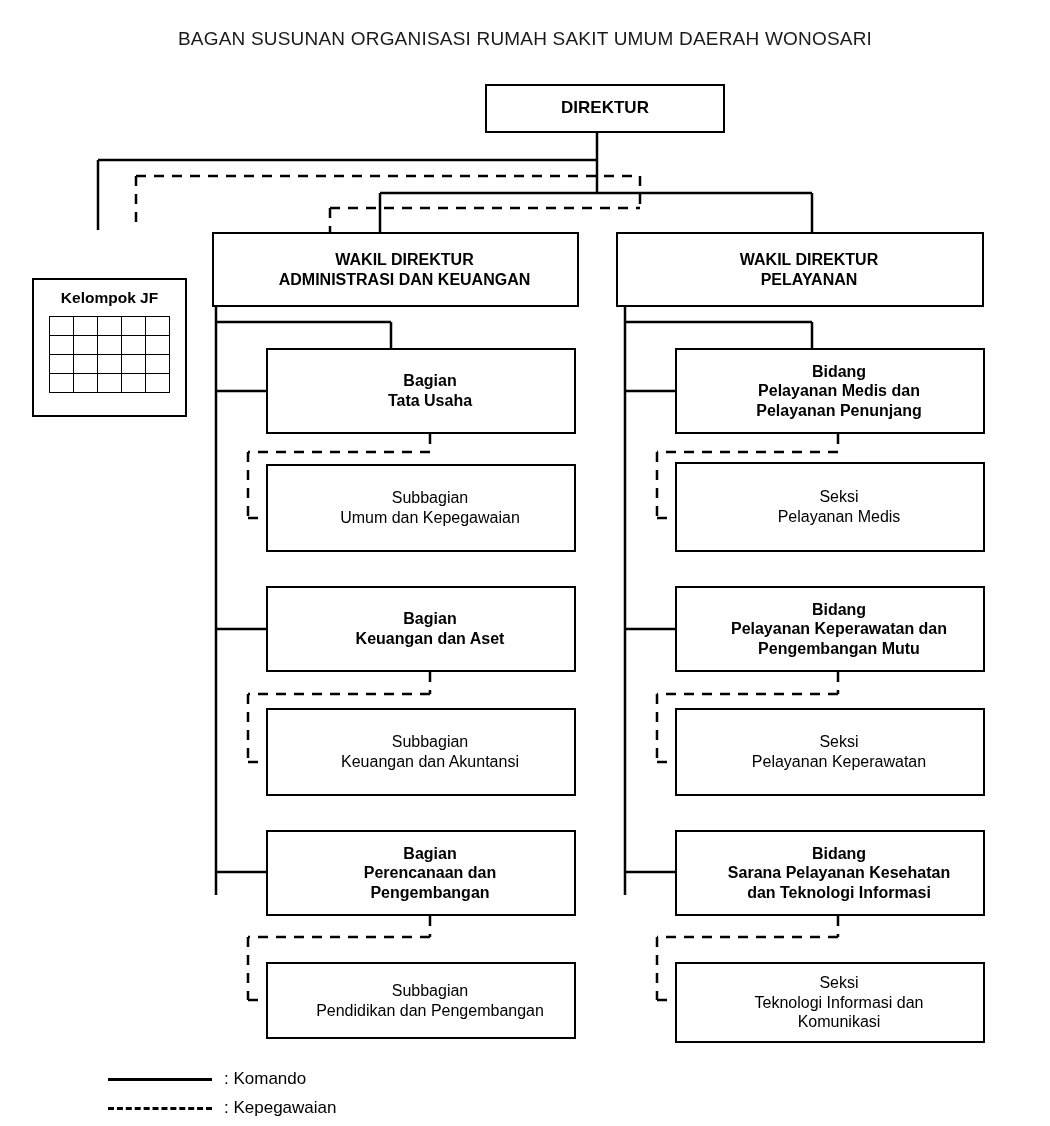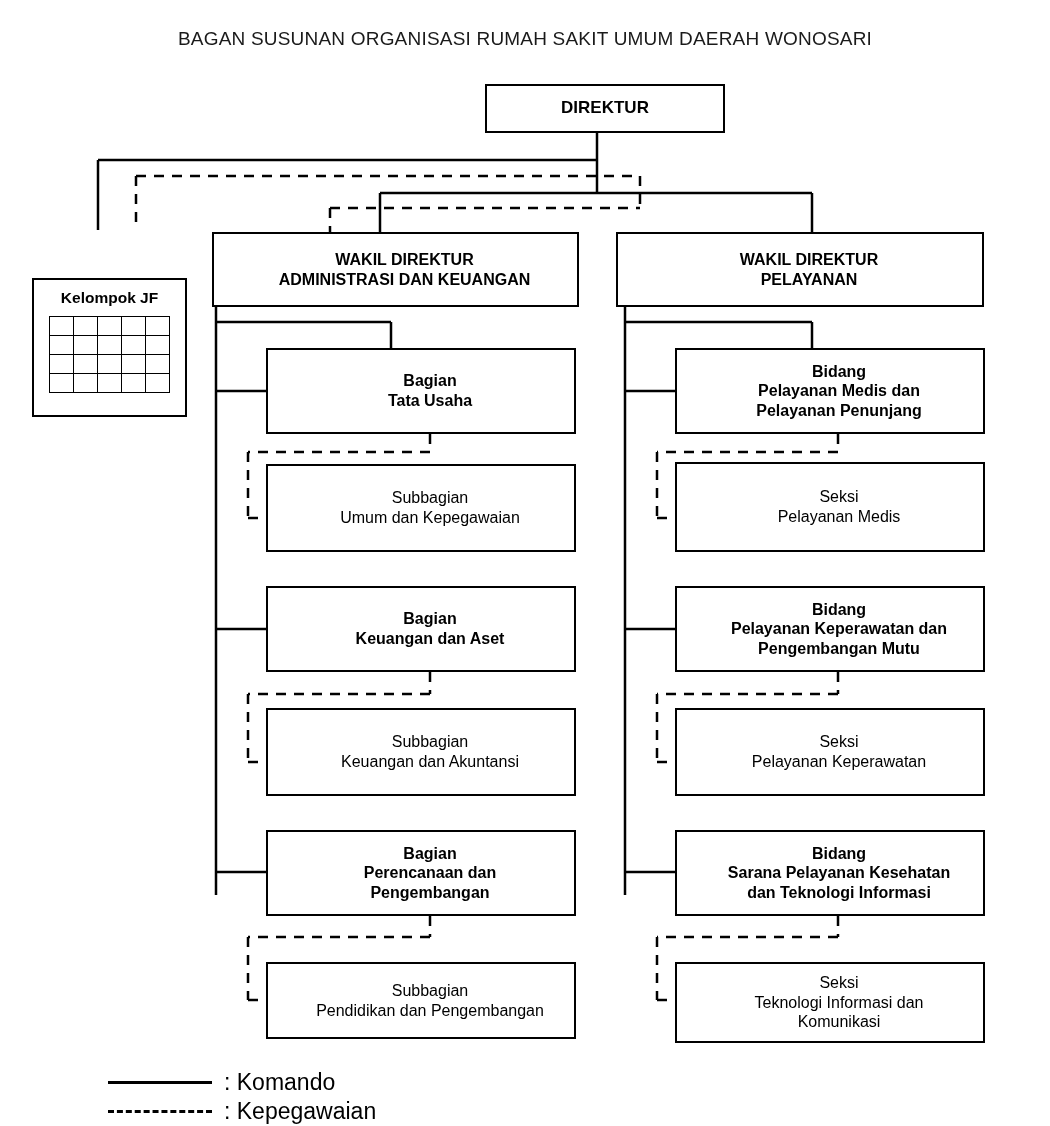--- a/index.html
+++ b/index.html
@@ -79,21 +79,21 @@
   .jf-grid td {
     border: 1px solid #000000;
     width: 23px;
     height: 18px;
     padding: 0;
   }
   .legend-row {
     position: absolute;
     display: flex;
     align-items: center;
-    font-size: 23px;
+    font-size: 17px;
     white-space: nowrap;
   }
   .legend-line-solid {
     display: inline-block;
     width: 104px;
     height: 0;
     border-top: 3px solid #000;
     margin-right: 12px;
   }
   .legend-line-dashed {

